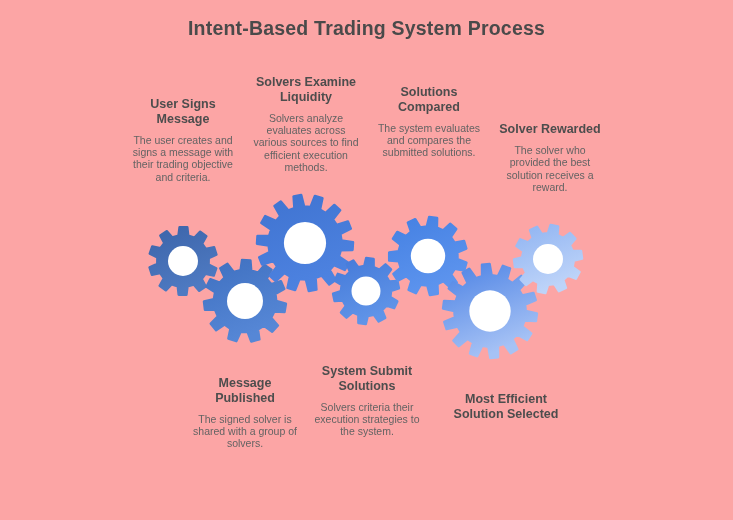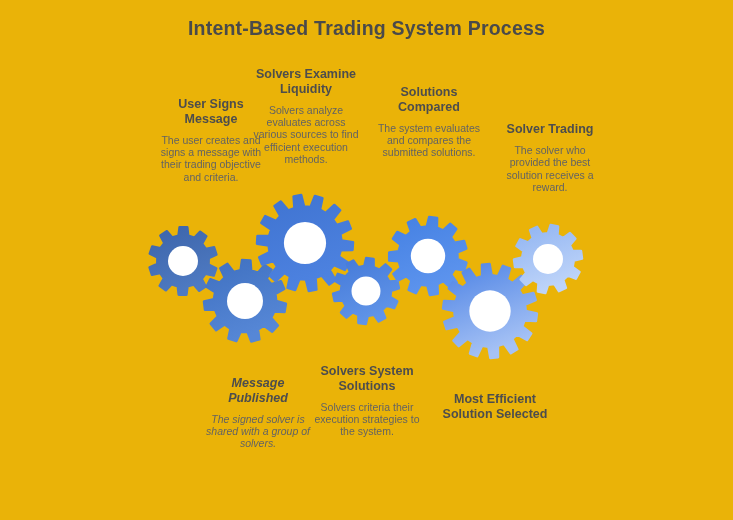--- a/index.html
+++ b/index.html
@@ -1,19 +1,19 @@
 <!DOCTYPE html>
 <html><head>
 <meta charset="utf-8">
 <style>
   html,body{margin:0;padding:0;background:#ffffff;}
   .canvas{
     position:relative;
     width:733px;height:520px;
-    background:#eab308;
+    background:#fca5a5;
     overflow:hidden;
     font-family:"Liberation Sans", sans-serif;
   }
   .title{
     position:absolute;
     top:17px;left:0;width:100%;
     text-align:center;
     font-size:19.5px;
     font-weight:bold;
     color:#4a4a4a;
@@ -34,26 +34,26 @@
     font-weight:bold;
     color:#4d4d4d;
     line-height:1.18;
     margin:0 0 7px 0;
   }
   .step-desc{
     font-size:10.5px;
     color:#636363;
     line-height:1.18;
   }
-  .s1{left:183px;top:97px;margin-left:28px;}
-  .s2{left:258px;top:376px;font-style:italic;}
-  .s3{left:306px;top:67px;}
+  .s1{left:183px;top:97px;}
+  .s2{left:245px;top:376px;}
+  .s3{left:306px;top:75px;}
   .s4{left:367px;top:364px;}
   .s5{left:429px;top:85px;}
-  .s6{left:495px;top:392px;}
+  .s6{left:506px;top:392px;}
   .s7{left:550px;top:122px;}
 </style>
 </head>
 <body>
 
 <div class="canvas">
 
   <svg class="gears-svg" id="gears-svg" viewBox="0 0 733 520" xmlns="http://www.w3.org/2000/svg">
     <defs>
         <linearGradient id="gg0" x1="0" y1="0" x2="0.4" y2="1">
@@ -112,31 +112,31 @@
     <div class="step-heading">Message Published</div>
     <div class="step-desc">The signed solver is shared with a group of solvers.</div>
   </div>
 
   <div class="step s3">
     <div class="step-heading">Solvers Examine Liquidity</div>
     <div class="step-desc">Solvers analyze evaluates across various sources to find efficient execution methods.</div>
   </div>
 
   <div class="step s4">
-    <div class="step-heading">Solvers System Solutions</div>
+    <div class="step-heading">System Submit Solutions</div>
     <div class="step-desc">Solvers criteria their execution strategies to the system.</div>
   </div>
 
   <div class="step s5">
     <div class="step-heading">Solutions Compared</div>
     <div class="step-desc">The system evaluates and compares the submitted solutions.</div>
   </div>
 
   <div class="step s6">
     <div class="step-heading">Most Efficient Solution Selected</div>
   </div>
 
   <div class="step s7">
-    <div class="step-heading">Solver Trading</div>
+    <div class="step-heading">Solver Rewarded</div>
     <div class="step-desc">The solver who provided the best solution receives a reward.</div>
   </div>
 
 </div>
 
 </body></html>

